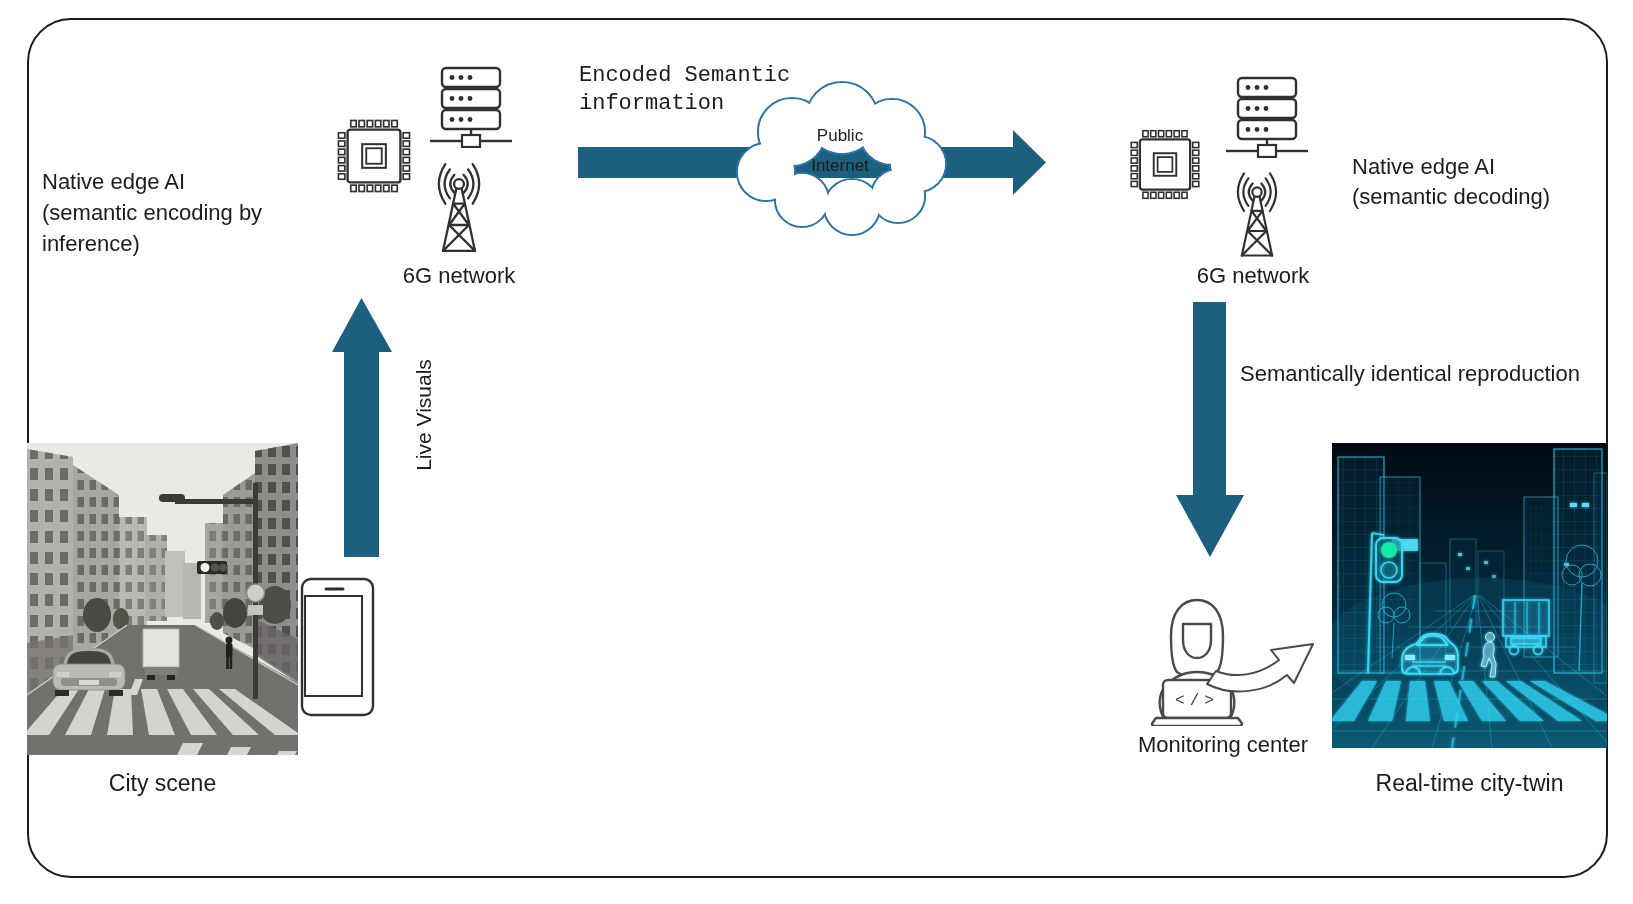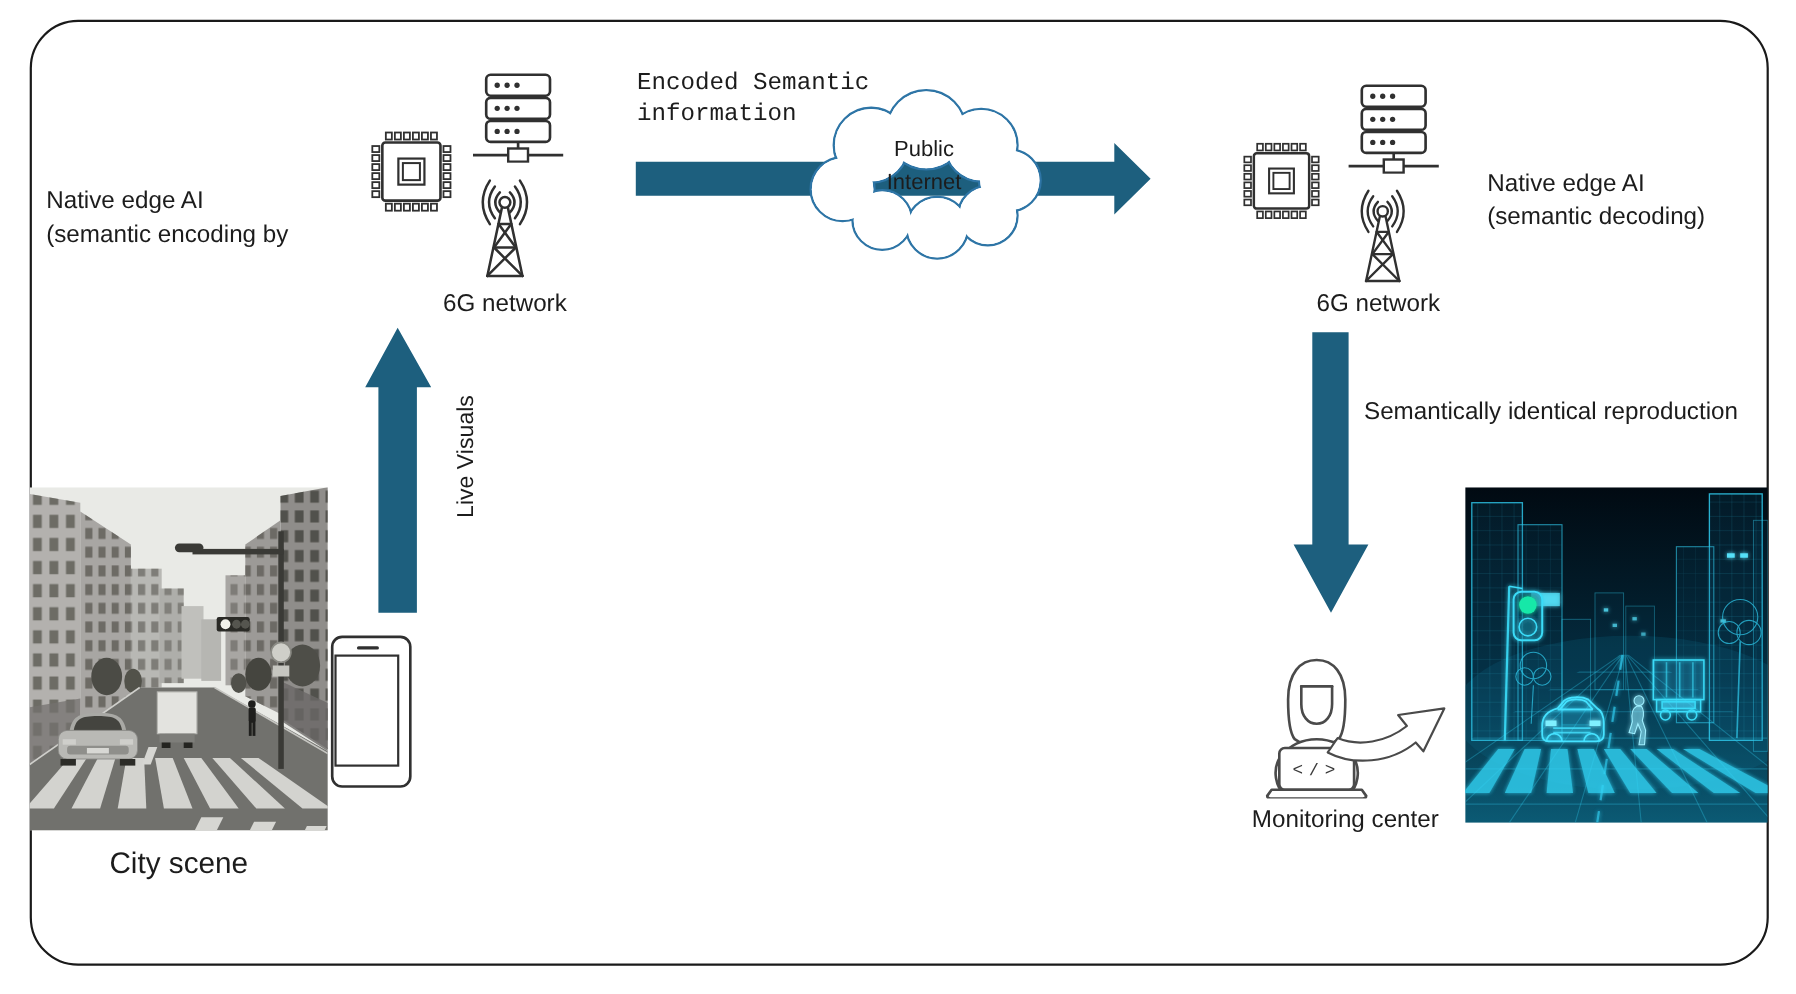--- a/index.html
+++ b/index.html
@@ -14,56 +14,58 @@
   .abs{position:absolute;}
   .cap{position:absolute;color:#1c1c1c;}
   #enc-ai{left:42px;top:166px;font-size:22px;line-height:31px;}
   #enc-info{left:579px;top:62px;font-size:22px;line-height:28px;font-family:Liberation Mono, monospace;}
   #enc-6g{left:389px;top:263px;width:140px;text-align:center;font-size:22px;}
   #dec-6g{left:1183px;top:263px;width:140px;text-align:center;font-size:22px;}
   #dec-ai{left:1352px;top:152px;font-size:22px;line-height:30px;}
   #repro{left:1240px;top:361px;font-size:22px;white-space:nowrap;}
   #live-visuals{left:424px;top:415px;transform:translate(-50%,-50%) rotate(-90deg);font-size:21px;white-space:nowrap;}
   #monitor-cap{left:1108px;top:732px;width:200px;text-align:right;font-size:22px;}
-  #city-cap{left:27px;top:770px;width:271px;text-align:center;font-size:27px;}
+  #city-cap{left:27px;top:770px;width:271px;text-align:center;font-size:23px;}
   #twin-cap{left:1332px;top:770px;width:275px;text-align:center;font-size:23px;}
-  #cloud-text{left:742px;top:121px;width:196px;text-align:center;font-size:20px;line-height:30px;}
+  #cloud-text{left:742px;top:121px;width:196px;text-align:center;font-size:17px;line-height:30px;}
   svg{display:block;}
   .icon-stroke{stroke:#303030;fill:#ffffff;}
 </style>
 </head>
 <body>
 
 <div id="canvas">
 
   <div class="frame"></div>
 
   <div class="cap" id="enc-ai">
     <div>Native edge AI</div>
     <div>(semantic encoding by</div>
+    <div>inference)</div>
   </div>
 
   <div class="cap" id="enc-6g">6G network</div>
 
   <div class="cap" id="enc-info">
     <div>Encoded Semantic</div>
     <div>information</div>
   </div>
 
   <div class="cap" id="live-visuals">Live Visuals</div>
   <div class="cap" id="city-cap">City scene</div>
 
   <div class="cap" id="dec-ai">
     <div>Native edge AI</div>
     <div>(semantic decoding)</div>
   </div>
 
   <div class="cap" id="dec-6g">6G network</div>
   <div class="cap" id="repro">Semantically identical reproduction</div>
   <div class="cap" id="monitor-cap">Monitoring center</div>
+  <div class="cap" id="twin-cap">Real-time city-twin</div>
 
   <svg class="abs" style="left:328px;top:294px" width="70" height="266" viewBox="0 0 70 266">
     <polygon points="16,263 16,58 4,58 33.5,4 64,58 51,58 51,263" fill="#1D5F7E"></polygon>
   </svg>
 
   <svg class="abs" style="left:575px;top:124px" width="475" height="76" viewBox="0 0 475 76">
     <polygon points="3,23 438,23 438,6 471,38.5 438,71 438,54 3,54" fill="#1D5F7E"></polygon>
   </svg>
 
   <svg class="abs" style="left:1172px;top:300px" width="76" height="260" viewBox="0 0 76 260">

